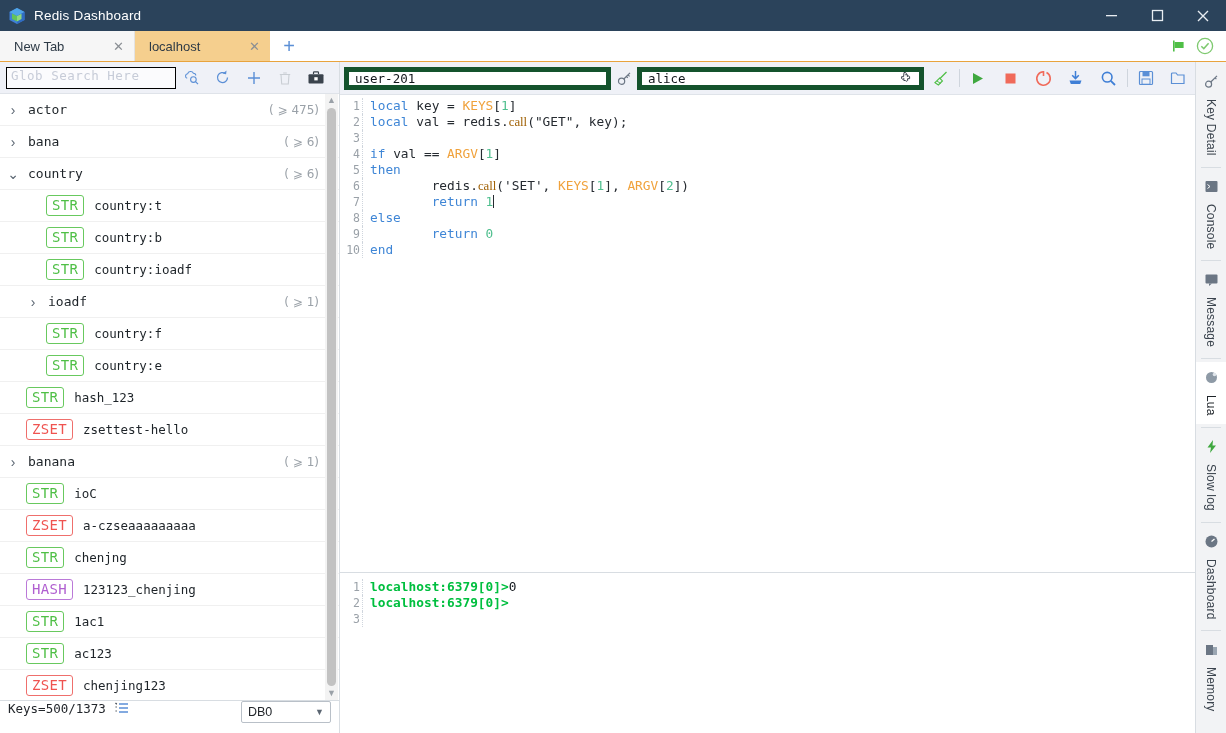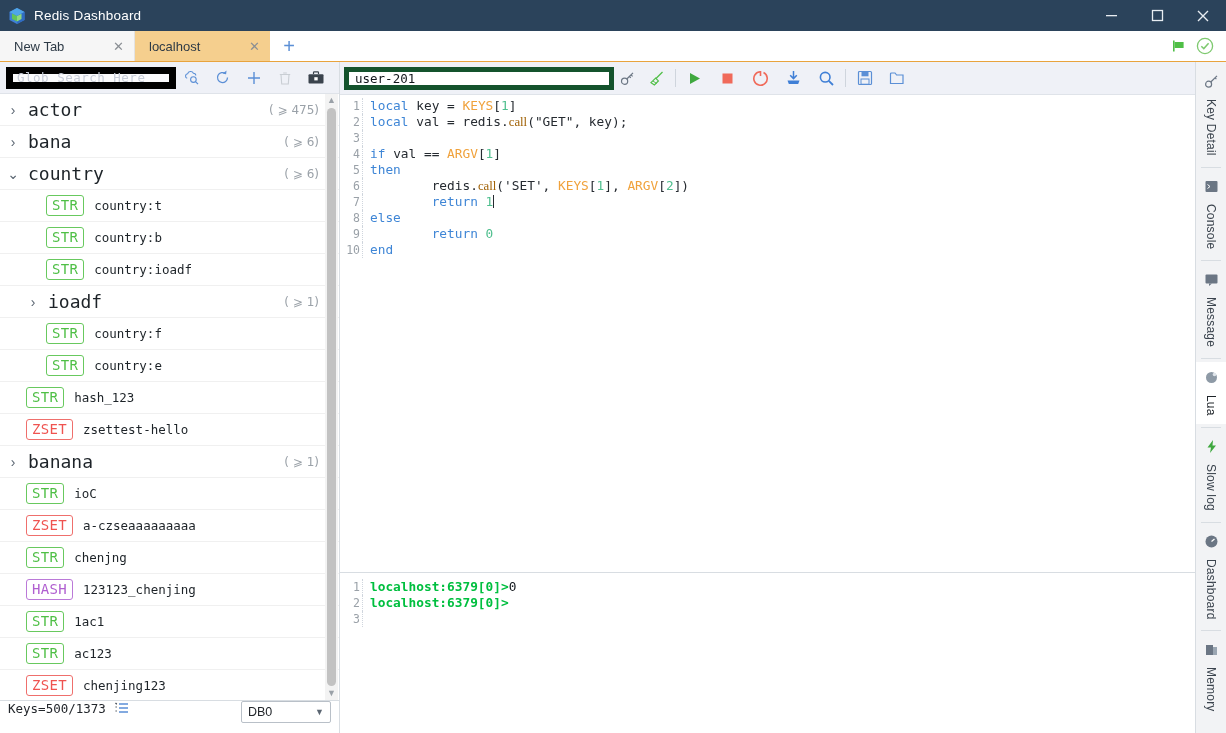--- a/index.html
+++ b/index.html
@@ -48,38 +48,38 @@
   .leftpanel {
     width: 340px; flex: 0 0 340px; display: flex; flex-direction: column;
     border-right: 1px solid #d8dde2; background: #ffffff; min-height: 0;
   }
   .left-toolbar {
     height: 32px; flex: 0 0 32px; display: flex; align-items: center;
     background: #eff1f7; border-bottom: 1px solid #dfe3e9;
   }
   .glob-input {
     width: 170px; height: 22px; margin-left: 6px; background: #fbfbfd;
-    border: 7px solid #000000; display: flex; align-items: center; padding: 0 4px;
+    border: 1px solid #000000; display: flex; align-items: flex-start; padding: 0 4px;
   }
   .glob-input span {
     font-family: "DejaVu Sans Mono", monospace; font-size: 12.5px; color: #c7ccd8;
     letter-spacing: .5px;
   }
   .lt-icon { width: 31px; height: 32px; display: flex; align-items: center; justify-content: center; }
 
   .tree {
     flex: 1 1 auto; overflow: hidden; position: relative; background: #fff;
   }
   .row {
     height: 32px; display: flex; align-items: center; border-bottom: 1px solid #f0f0f0;
     padding-right: 20px; font-size: 13px; color: #22262b;
   }
   .row.folder { }
   .caret { width: 14px; text-align: center; color: #5b6672; font-size: 11px; flex: 0 0 14px; }
-  .fname { font-family: "DejaVu Sans Mono", monospace; font-size: 18px; color: #1d2328; }
+  .fname { font-family: "DejaVu Sans Mono", monospace; font-size: 13px; color: #1d2328; }
   .count { margin-left: auto; color: #9aa1a8; font-size: 12px; font-family: "DejaVu Sans", sans-serif; }
   .badge {
     border: 1px solid; border-radius: 3px; font-size: 14px; padding: 1px 5px 2px;
     font-family: "DejaVu Sans Mono", monospace; letter-spacing: .3px; line-height: 1.15;
   }
   .badge.STR { color: #4fbf46; border-color: #68c95e; }
   .badge.ZSET { color: #ef5350; border-color: #ef6f6c; }
   .badge.HASH { color: #b05fd0; border-color: #bb79d8; }
   .kname { font-family: "DejaVu Sans Mono", monospace; font-size: 12.5px; color: #1d2328; margin-left: 10px; }
 
@@ -370,20 +370,26 @@
 
     <div class="center">
       <div class="args-toolbar">
         <div class="argbox keys-box">
           <span class="val">user-201</span>
         </div>
         <div class="key-icon-sep">
           <svg width="15" height="15" viewBox="0 0 15 15">
             <circle cx="4.6" cy="10.2" r="3.1" fill="none" stroke="#6b7684" stroke-width="1.2"></circle>
             <path d="M6.8 8 L13 1.8 M11 3.8 L12.6 5.4 M9.4 5.4 L10.8 6.8" stroke="#6b7684" stroke-width="1.2" fill="none"></path>
+          </svg>
+        </div>
+        <div class="argbox argv-box">
+          <span class="val">alice</span>
+          <svg width="14" height="14" viewBox="0 0 14 14" style="margin-left:auto">
+            <path d="M5 1.5 h1.6 a1.2 1.2 0 0 1 0 2.2 h1.8 v2 a1.2 1.2 0 0 1 2.2 0 v2 h-2 v1.8 a1.2 1.2 0 0 1 -2.2 0 h-1.6 v-2 a1.2 1.2 0 0 1 -2.2 0 v-1.8 h2 Z" fill="none" stroke="#3a434d" stroke-width="1"></path>
           </svg>
         </div>
         <div class="tb-icon">
           <svg width="17" height="17" viewBox="0 0 17 17">
             <path d="M14.5 2 L8 8.5" stroke="#4fbf46" stroke-width="1.3"></path>
             <path d="M7.6 8.1 L3 12.7 L6.4 15 L10.4 10.9 Z" fill="none" stroke="#4fbf46" stroke-width="1.2"></path>
             <path d="M5 11 L8.6 13.5" stroke="#4fbf46" stroke-width="1"></path>
           </svg>
         </div>
         <div class="tb-div"></div>

